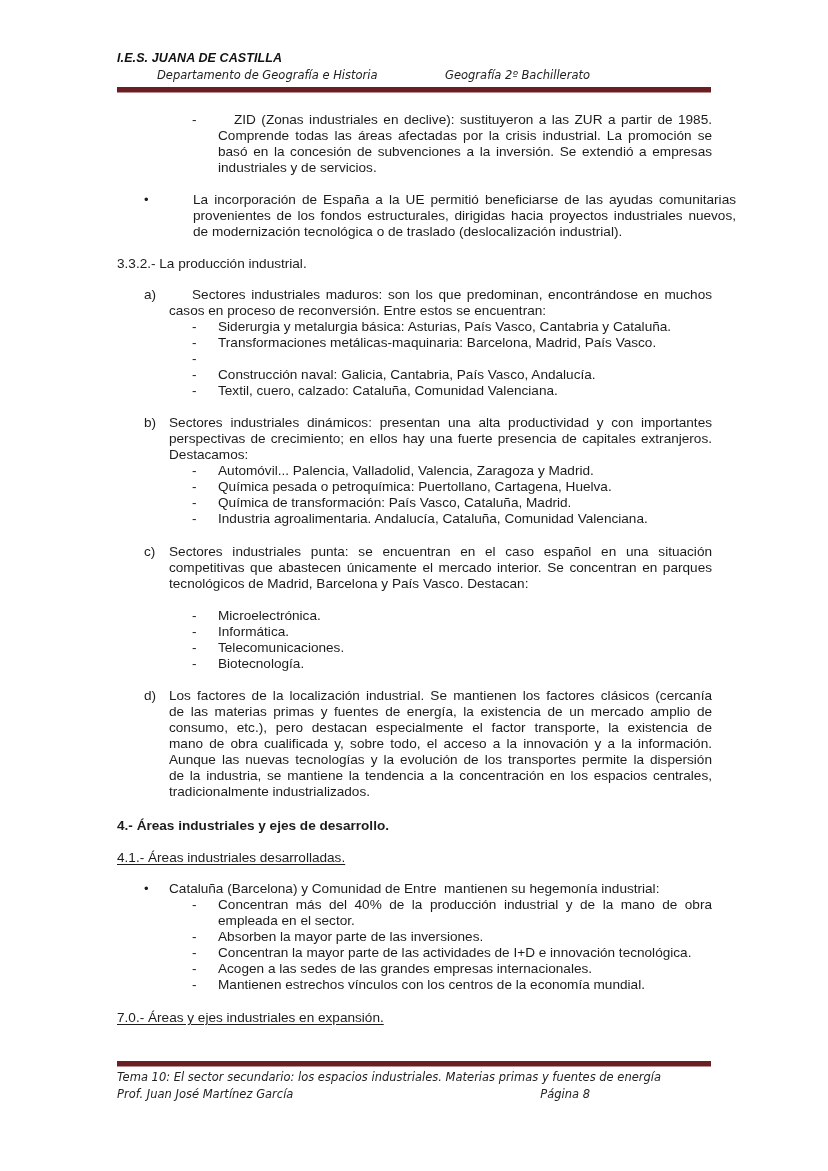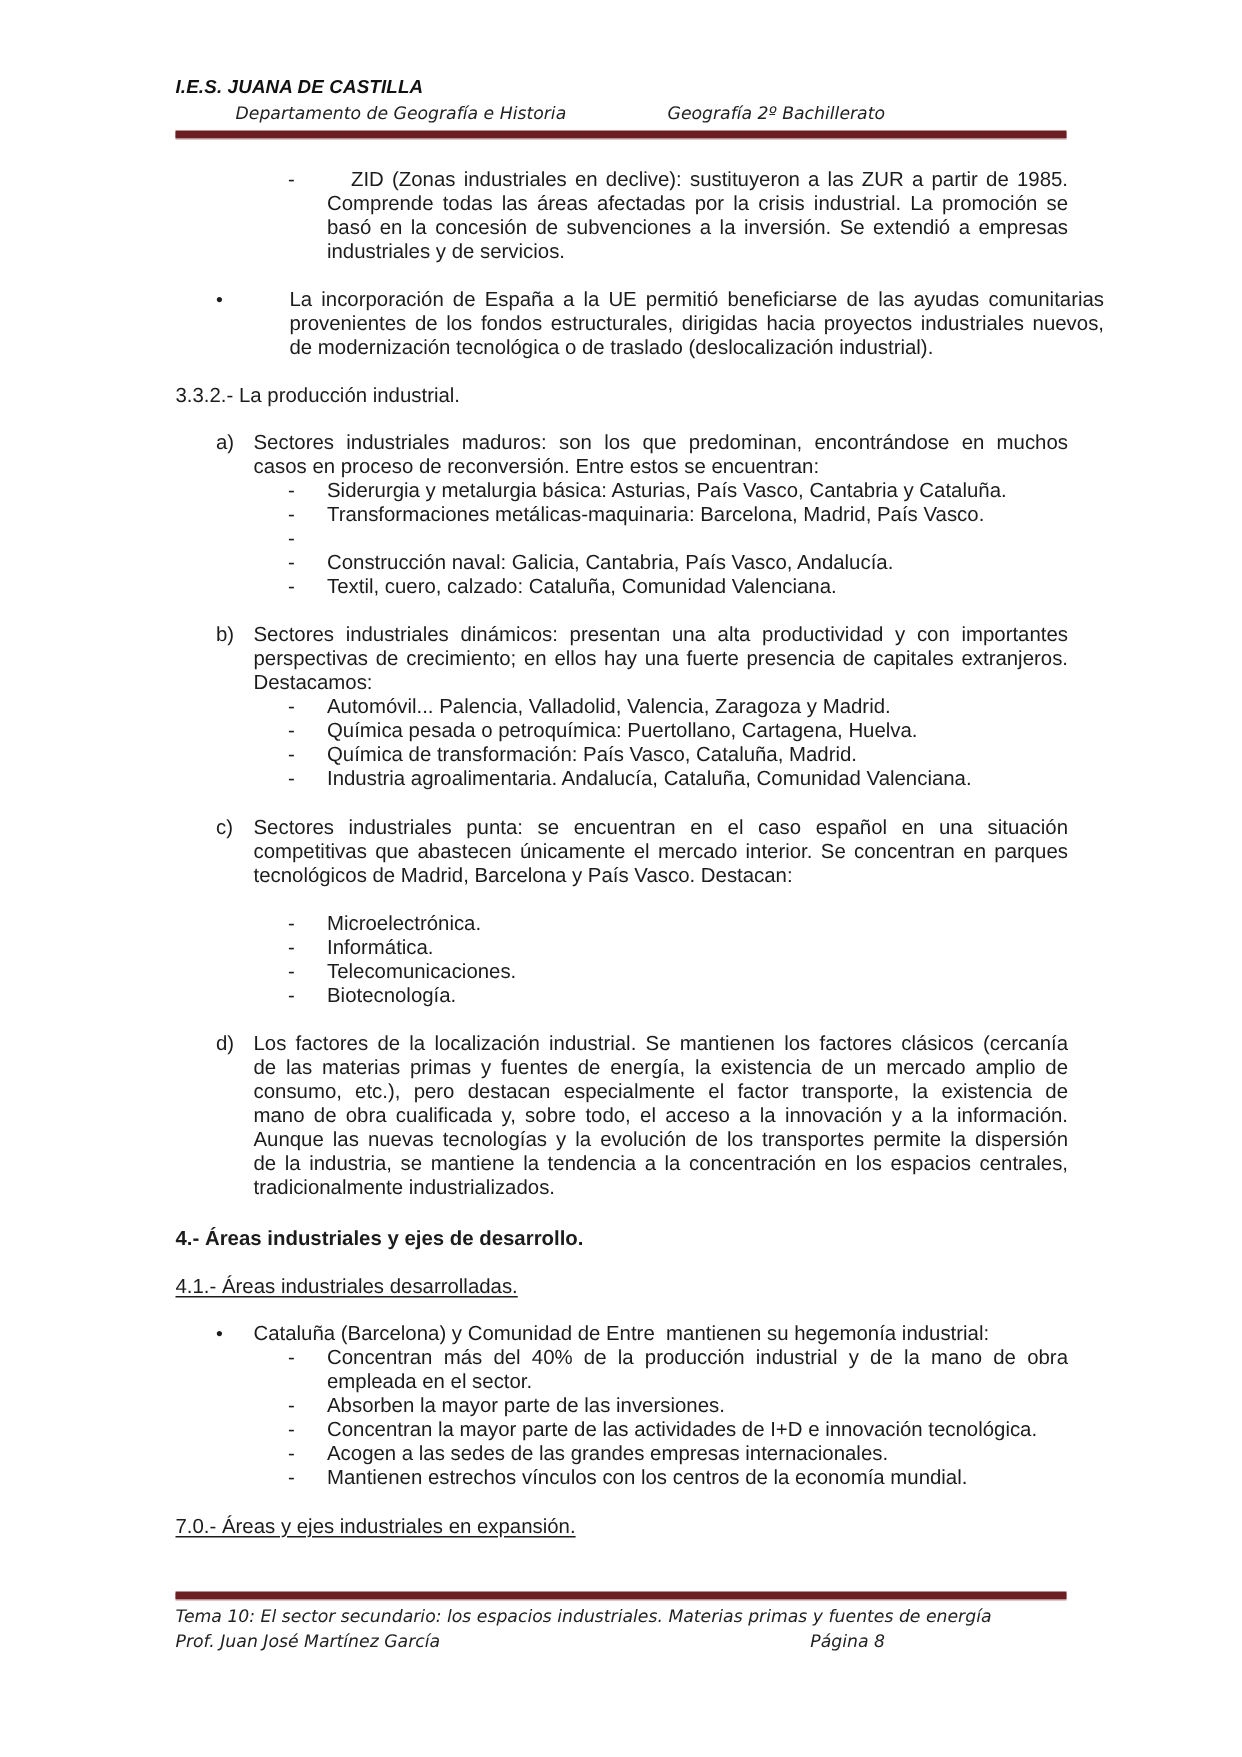--- a/index.html
+++ b/index.html
@@ -60,21 +60,21 @@
         <div style="text-align:justify;text-align-last:justify;">provenientes de los fondos estructurales, dirigidas hacia proyectos industriales nuevos,</div>
         <div>de modernización tecnológica o de traslado (deslocalización industrial).</div>
       </div>
     </div>
 
     <div class="blk" style="left:117px; top:256px;">3.3.2.- La producción industrial.</div>
 
     <div class="blk" style="left:144px; top:287px; width:568px;">
       <span class="letter" style="left:0; top:0;">a)</span>
       <div style="position:absolute; left:25px; top:0; width:543px;">
-        <div style="text-align:justify;text-align-last:justify;">Sectores industriales maduros: son los que predominan, encontrándose en muchos</div>
+        <div style="text-align:justify;text-align-last:justify;margin-left:23px;">Sectores industriales maduros: son los que predominan, encontrándose en muchos</div>
         <div>casos en proceso de reconversión. Entre estos se encuentran:</div>
       </div>
     </div>
     <div class="blk" style="left:192px; top:319px; width:520px;">
       <div style="position:relative; height:16px;">
           <span class="dash">-</span>
           <span class="dash-text">Siderurgia y metalurgia básica: Asturias, País Vasco, Cantabria y Cataluña.</span>
         </div>
       <div style="position:relative; height:16px;">
           <span class="dash">-</span>

